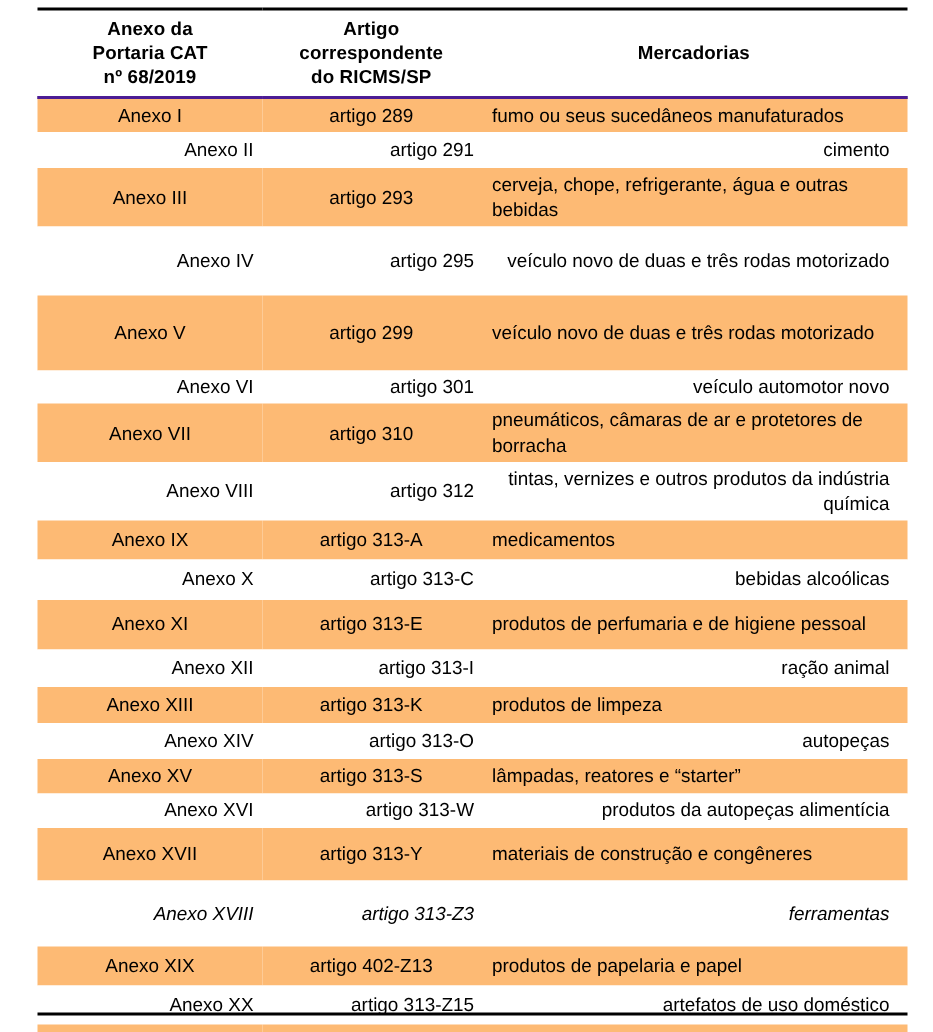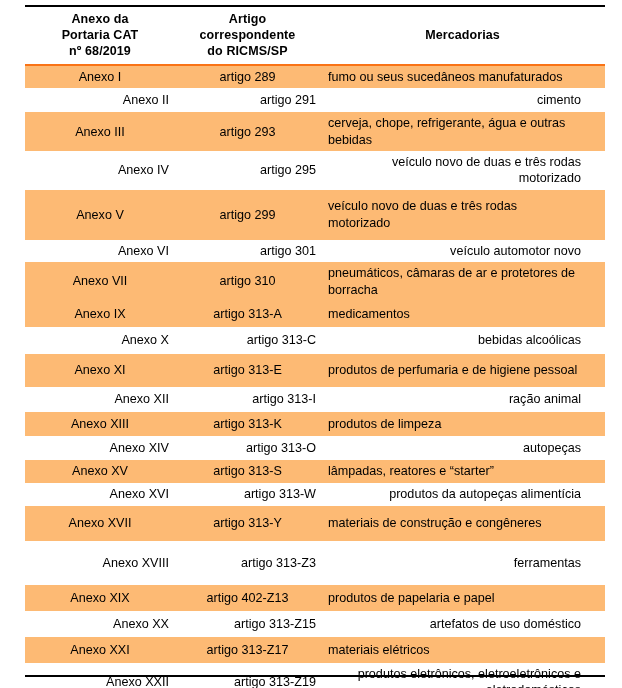--- a/index.html
+++ b/index.html
@@ -36,21 +36,21 @@
   table.anexos col.c-artigo  { width: 145px; }
   table.anexos col.c-merc    { width: 285px; }
 
   thead th {
     font-size: 12.5px;
     font-weight: bold;
     line-height: 1.28;
     padding: 4px 2px 5px 2px;
     vertical-align: middle;
     border-top: 2px solid #000000;
-    border-bottom: 2px solid #f97316;
+    border-bottom: 2px solid #4c1d95;
     background: #ffffff;
     letter-spacing: 0.1px;
   }
   thead th.h-anexo,
   thead th.h-artigo {
     text-align: center;
   }
   thead th.h-merc {
     text-align: center;
   }
@@ -73,21 +73,21 @@
   td.cell-anexo {
     text-align: center;
     padding: 3px 6px 3px 6px;
   }
   td.cell-artigo {
     text-align: center;
     padding: 3px 4px 3px 4px;
   }
   td.cell-merc {
     text-align: left;
-    padding: 3px 24px 3px 8px;
+    padding: 3px 12px 3px 8px;
   }
 
   
   tbody tr { }
 
   #bottom-rule {
     position: absolute;
     left: 25px;
     top: 675px;
     width: 580px;
@@ -130,40 +130,45 @@
         <tr class="plain" style="height: 24px;">
           <td class="cell-anexo">Anexo  II</td>
           <td class="cell-artigo">artigo 291</td>
           <td class="cell-merc">cimento</td>
         </tr>
         <tr class="shaded" style="height: 33px;">
           <td class="cell-anexo">Anexo III</td>
           <td class="cell-artigo">artigo 293</td>
           <td class="cell-merc">cerveja, chope, refrigerante, água e outras bebidas</td>
         </tr>
-        <tr class="plain" style="height: 28px;">
+        <tr class="plain" style="height: 46px;">
           <td class="cell-anexo">Anexo IV</td>
           <td class="cell-artigo">artigo 295</td>
           <td class="cell-merc">veículo novo de duas e três rodas motorizado</td>
         </tr>
         <tr class="shaded" style="height: 50px;">
           <td class="cell-anexo">Anexo V</td>
           <td class="cell-artigo">artigo 299</td>
           <td class="cell-merc">veículo novo de duas e três rodas motorizado</td>
         </tr>
         <tr class="plain" style="height: 18px;">
           <td class="cell-anexo">Anexo VI</td>
           <td class="cell-artigo">artigo 301</td>
           <td class="cell-merc">veículo automotor novo</td>
         </tr>
         <tr class="shaded" style="height: 32px;">
           <td class="cell-anexo">Anexo VII</td>
           <td class="cell-artigo">artigo 310</td>
           <td class="cell-merc">pneumáticos, câmaras de ar e protetores de borracha</td>
         </tr>
+        <tr class="plain" style="height: 29px;">
+          <td class="cell-anexo">Anexo VIII</td>
+          <td class="cell-artigo">artigo 312</td>
+          <td class="cell-merc">tintas, vernizes e outros produtos da indústria química</td>
+        </tr>
         <tr class="shaded" style="height: 26px;">
           <td class="cell-anexo">Anexo IX</td>
           <td class="cell-artigo">artigo 313-A</td>
           <td class="cell-merc">medicamentos</td>
         </tr>
         <tr class="plain" style="height: 27px;">
           <td class="cell-anexo">Anexo X</td>
           <td class="cell-artigo">artigo 313-C</td>
           <td class="cell-merc">bebidas alcoólicas</td>
         </tr>
@@ -195,21 +200,21 @@
         <tr class="plain" style="height: 23px;">
           <td class="cell-anexo">Anexo XVI</td>
           <td class="cell-artigo">artigo 313-W</td>
           <td class="cell-merc">produtos da autopeças alimentícia</td>
         </tr>
         <tr class="shaded" style="height: 35px;">
           <td class="cell-anexo">Anexo XVII</td>
           <td class="cell-artigo">artigo 313-Y</td>
           <td class="cell-merc">materiais de construção e congêneres</td>
         </tr>
-        <tr class="plain" style="height: 44px;">
+        <tr class="plain" style="height: 44px; font-style: italic;">
           <td class="cell-anexo">Anexo XVIII</td>
           <td class="cell-artigo">artigo 313-Z3</td>
           <td class="cell-merc">ferramentas</td>
         </tr>
         <tr class="shaded" style="height: 26px;">
           <td class="cell-anexo">Anexo  XIX</td>
           <td class="cell-artigo">artigo 402-Z13</td>
           <td class="cell-merc">produtos de papelaria e papel</td>
         </tr>
         <tr class="plain" style="height: 26px;">

